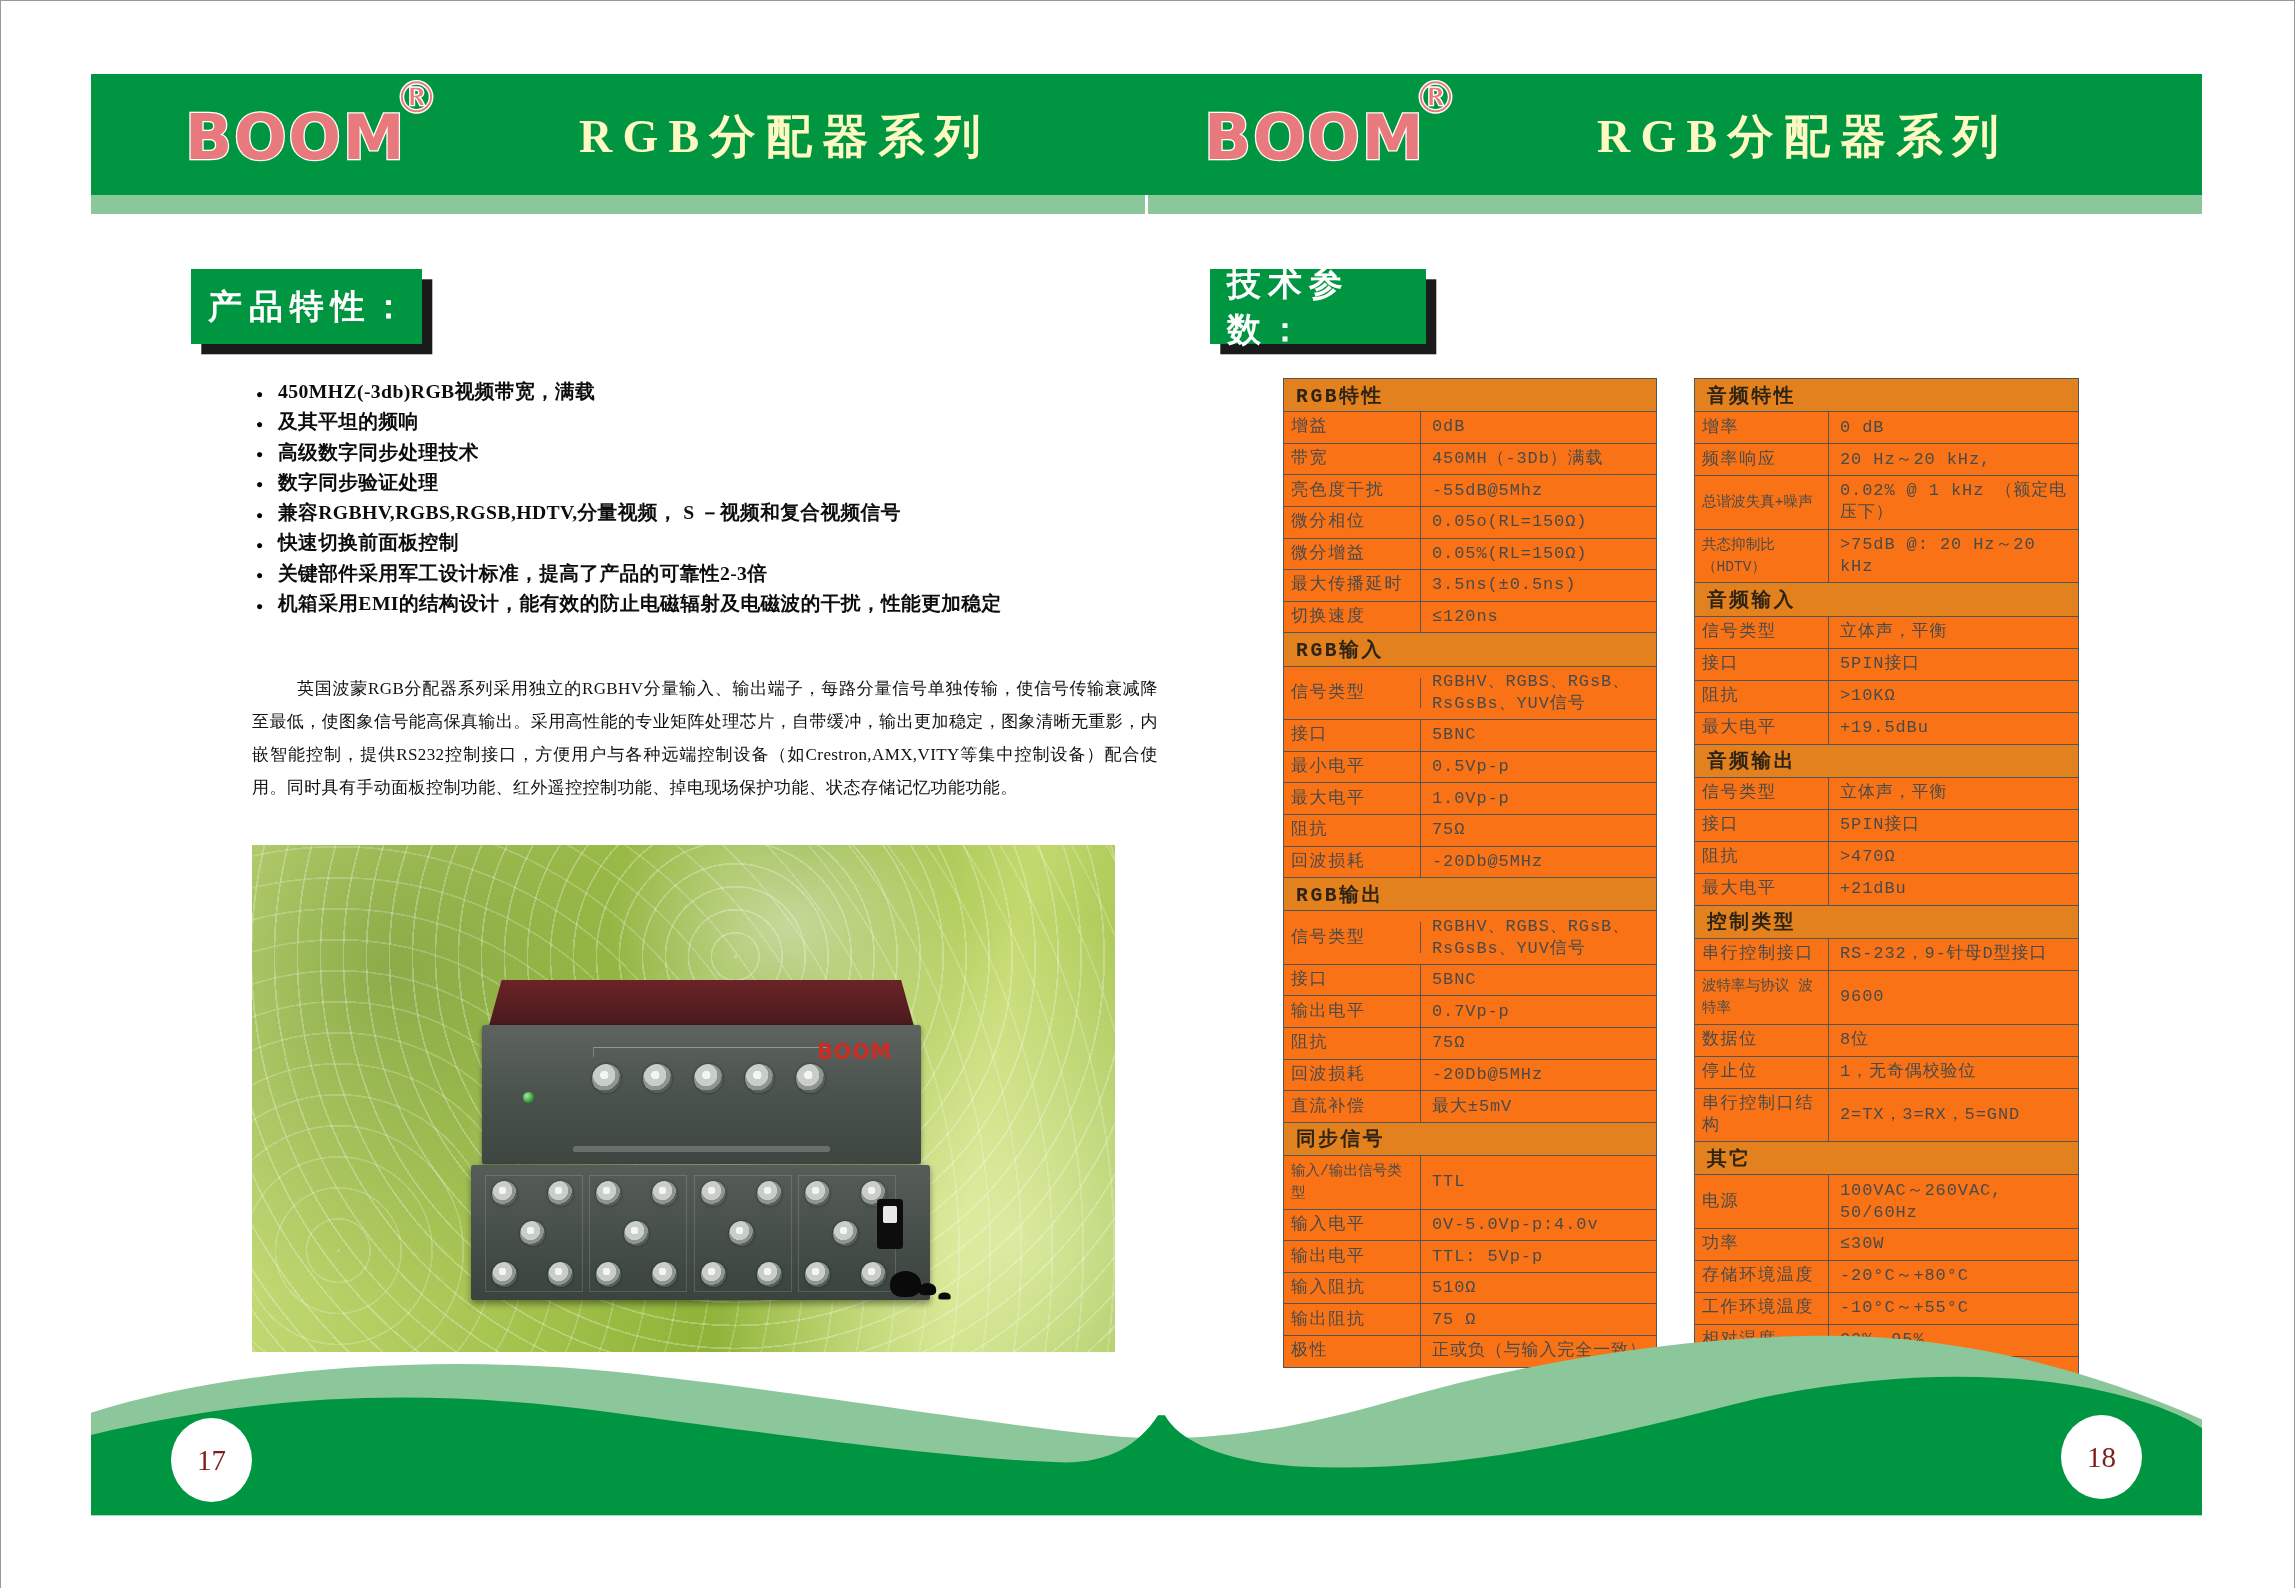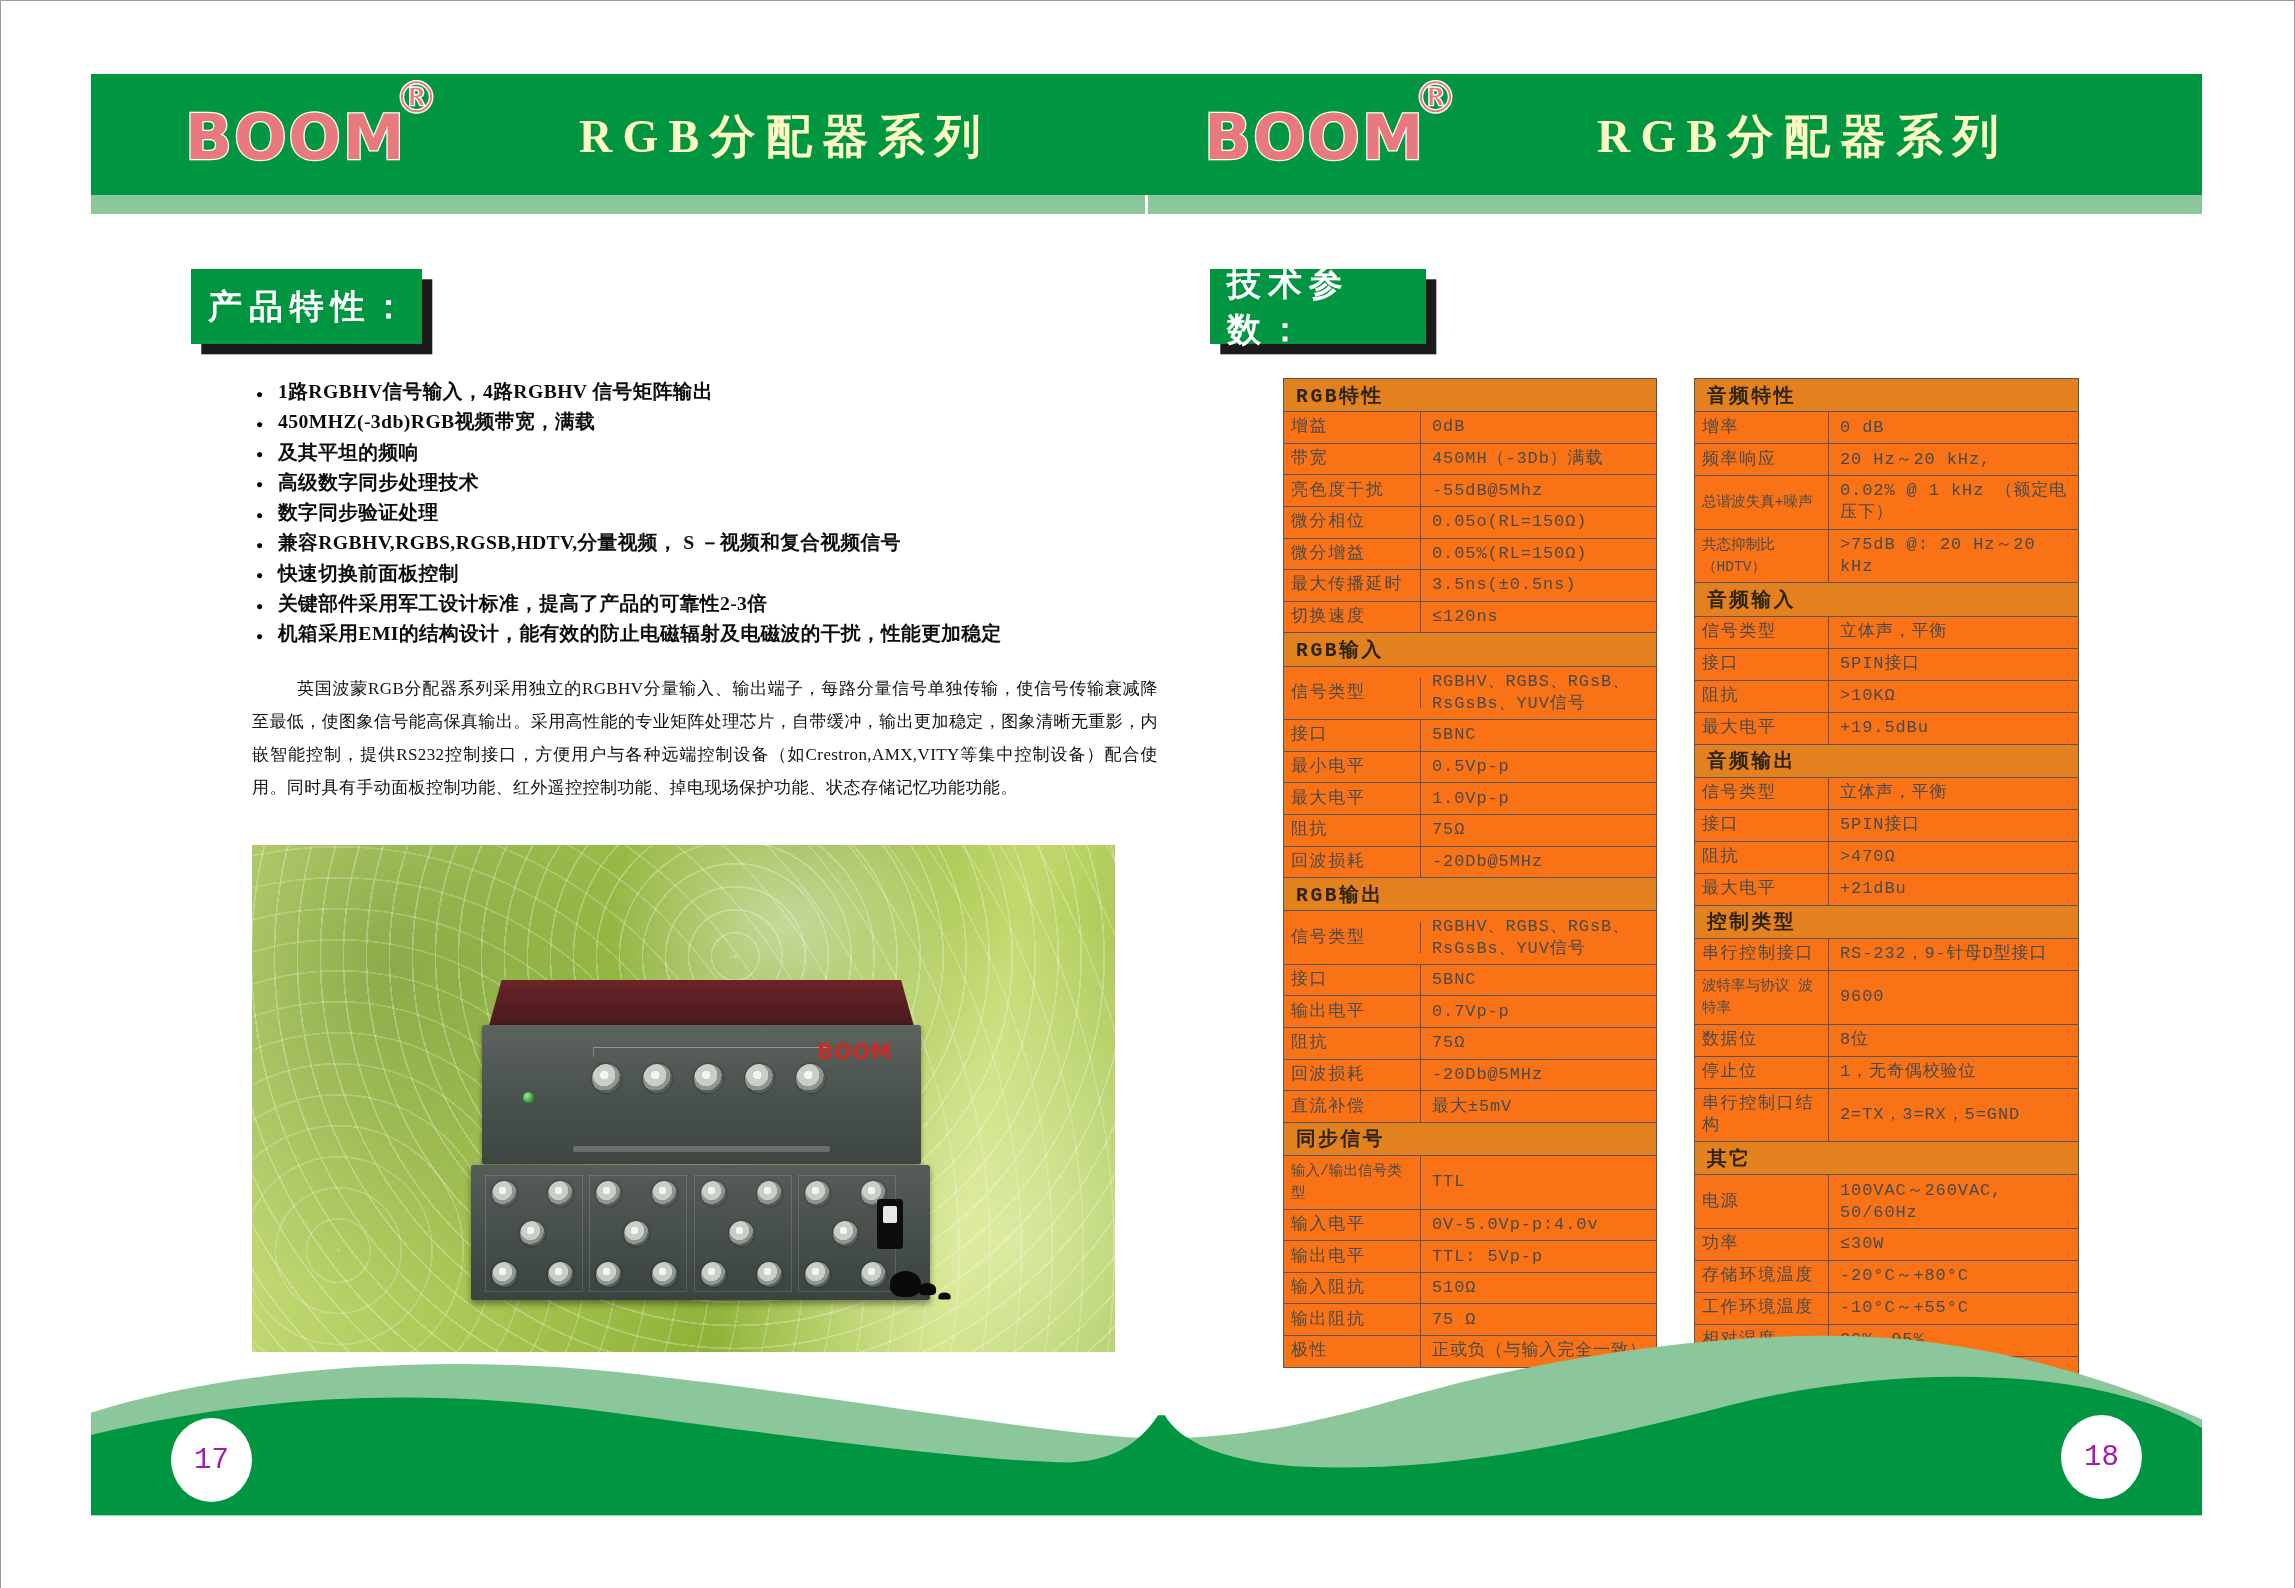--- a/index.html
+++ b/index.html
@@ -124,21 +124,21 @@
   .spec-right .cell.label{flex:0 0 134px;}
   .cell.label.tight{font-size:14.6px;letter-spacing:0;}
   .cell.value{flex:1;padding-left:11px;letter-spacing:0.9px;}
   .spec-left .spec-row{min-height:28px;align-items:center;}
   .spec-right .spec-row{min-height:31px;}
   
   .footer-svg{position:absolute;left:90px;top:1333px;width:2111px;height:201px;}
   .page-no{
     position:absolute;width:81px;height:84px;border-radius:50%;background:#fff;
     display:flex;align-items:center;justify-content:center;
-    font-family:Liberation Mono, monospace;font-size:29px;color:#a21caf;
+    font-family:Liberation Serif, serif;font-size:29px;color:#7f1d1d;
   }
   .page-no-left{left:170px;top:1417px;}
   .page-no-right{left:2060px;top:1414px;}
 </style>
 </head>
 <body>
 
 <div class="sheet">
 
   <header class="band">
@@ -154,21 +154,20 @@
     <h1 class="band-title title-right">RGB分配器系列</h1>
   </header>
   <div class="band-strip"></div>
   <div class="band-divider"></div>
 
   <section class="feature-box left-box">
     <span>产品特性：</span>
   </section>
 
   <ul id="features" class="features">
-      <li>1路RGBHV信号输入，4路RGBHV 信号矩阵输出</li>
       <li>450MHZ(-3db)RGB视频带宽，满载</li>
       <li>及其平坦的频响</li>
       <li>高级数字同步处理技术</li>
       <li>数字同步验证处理</li>
       <li>兼容RGBHV,RGBS,RGSB,HDTV,分量视频， S －视频和复合视频信号</li>
       <li>快速切换前面板控制</li>
       <li>关键部件采用军工设计标准，提高了产品的可靠性2-3倍</li>
       <li>机箱采用EMI的结构设计，能有效的防止电磁辐射及电磁波的干扰，性能更加稳定</li>
     </ul>
 

